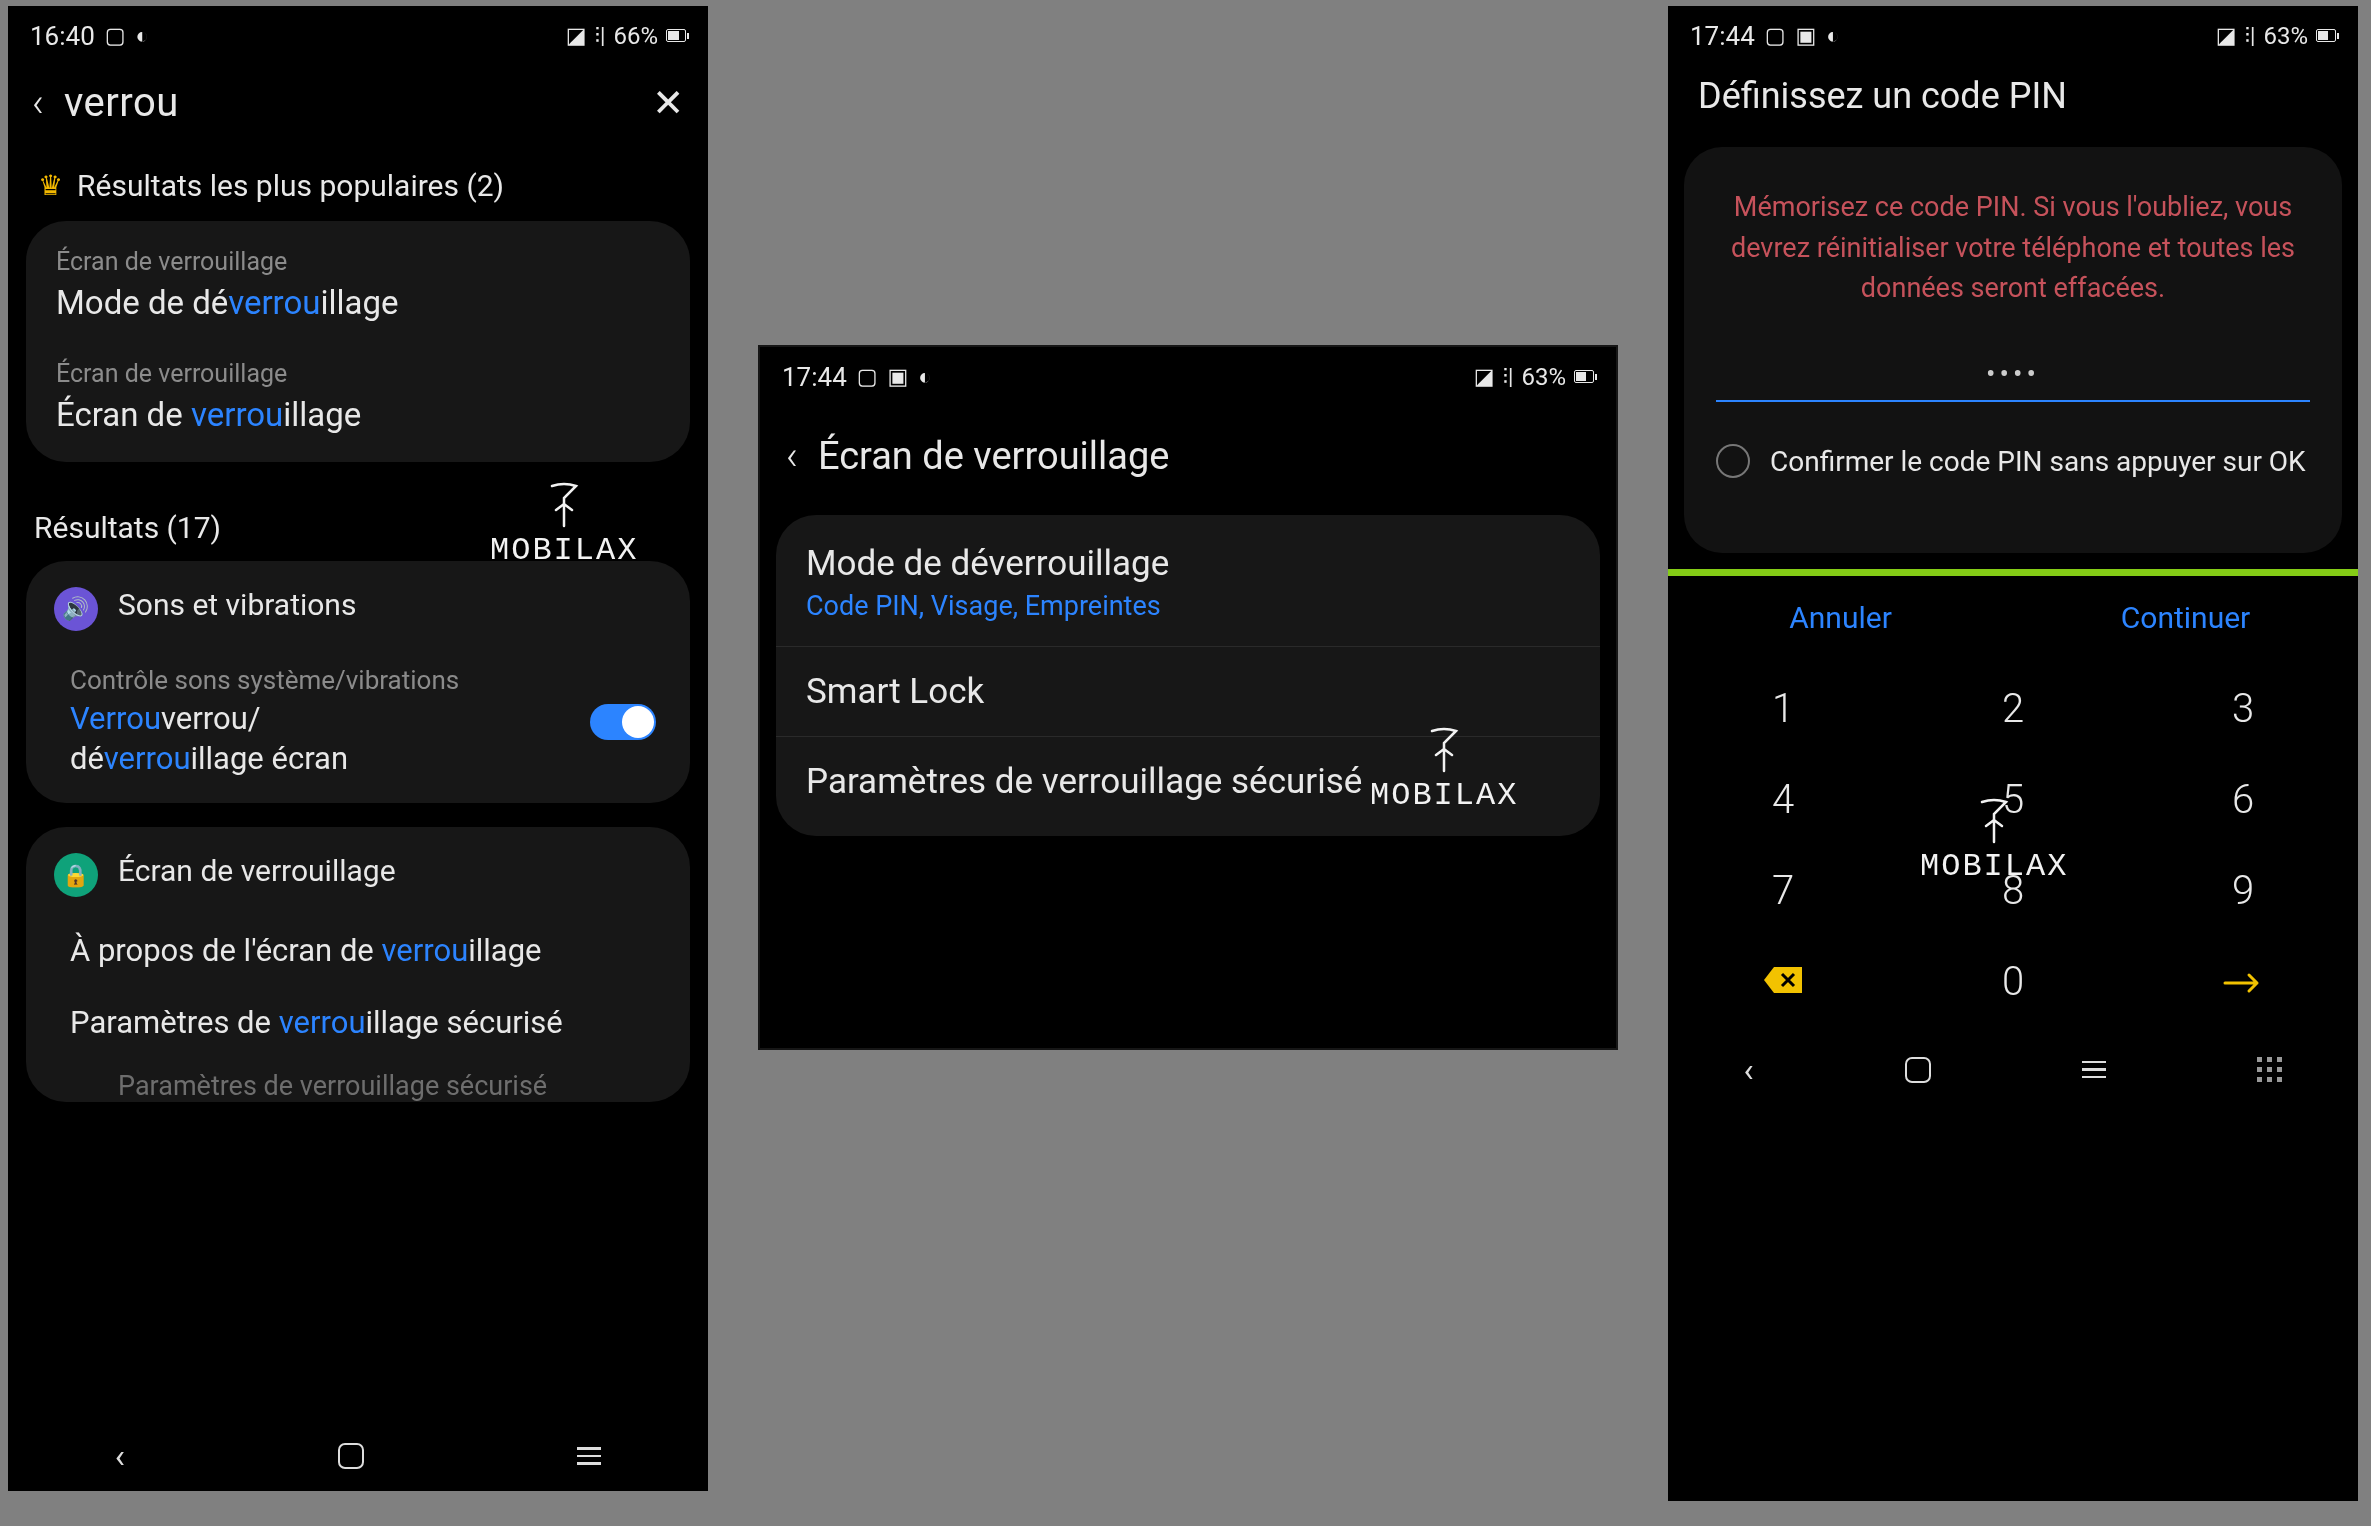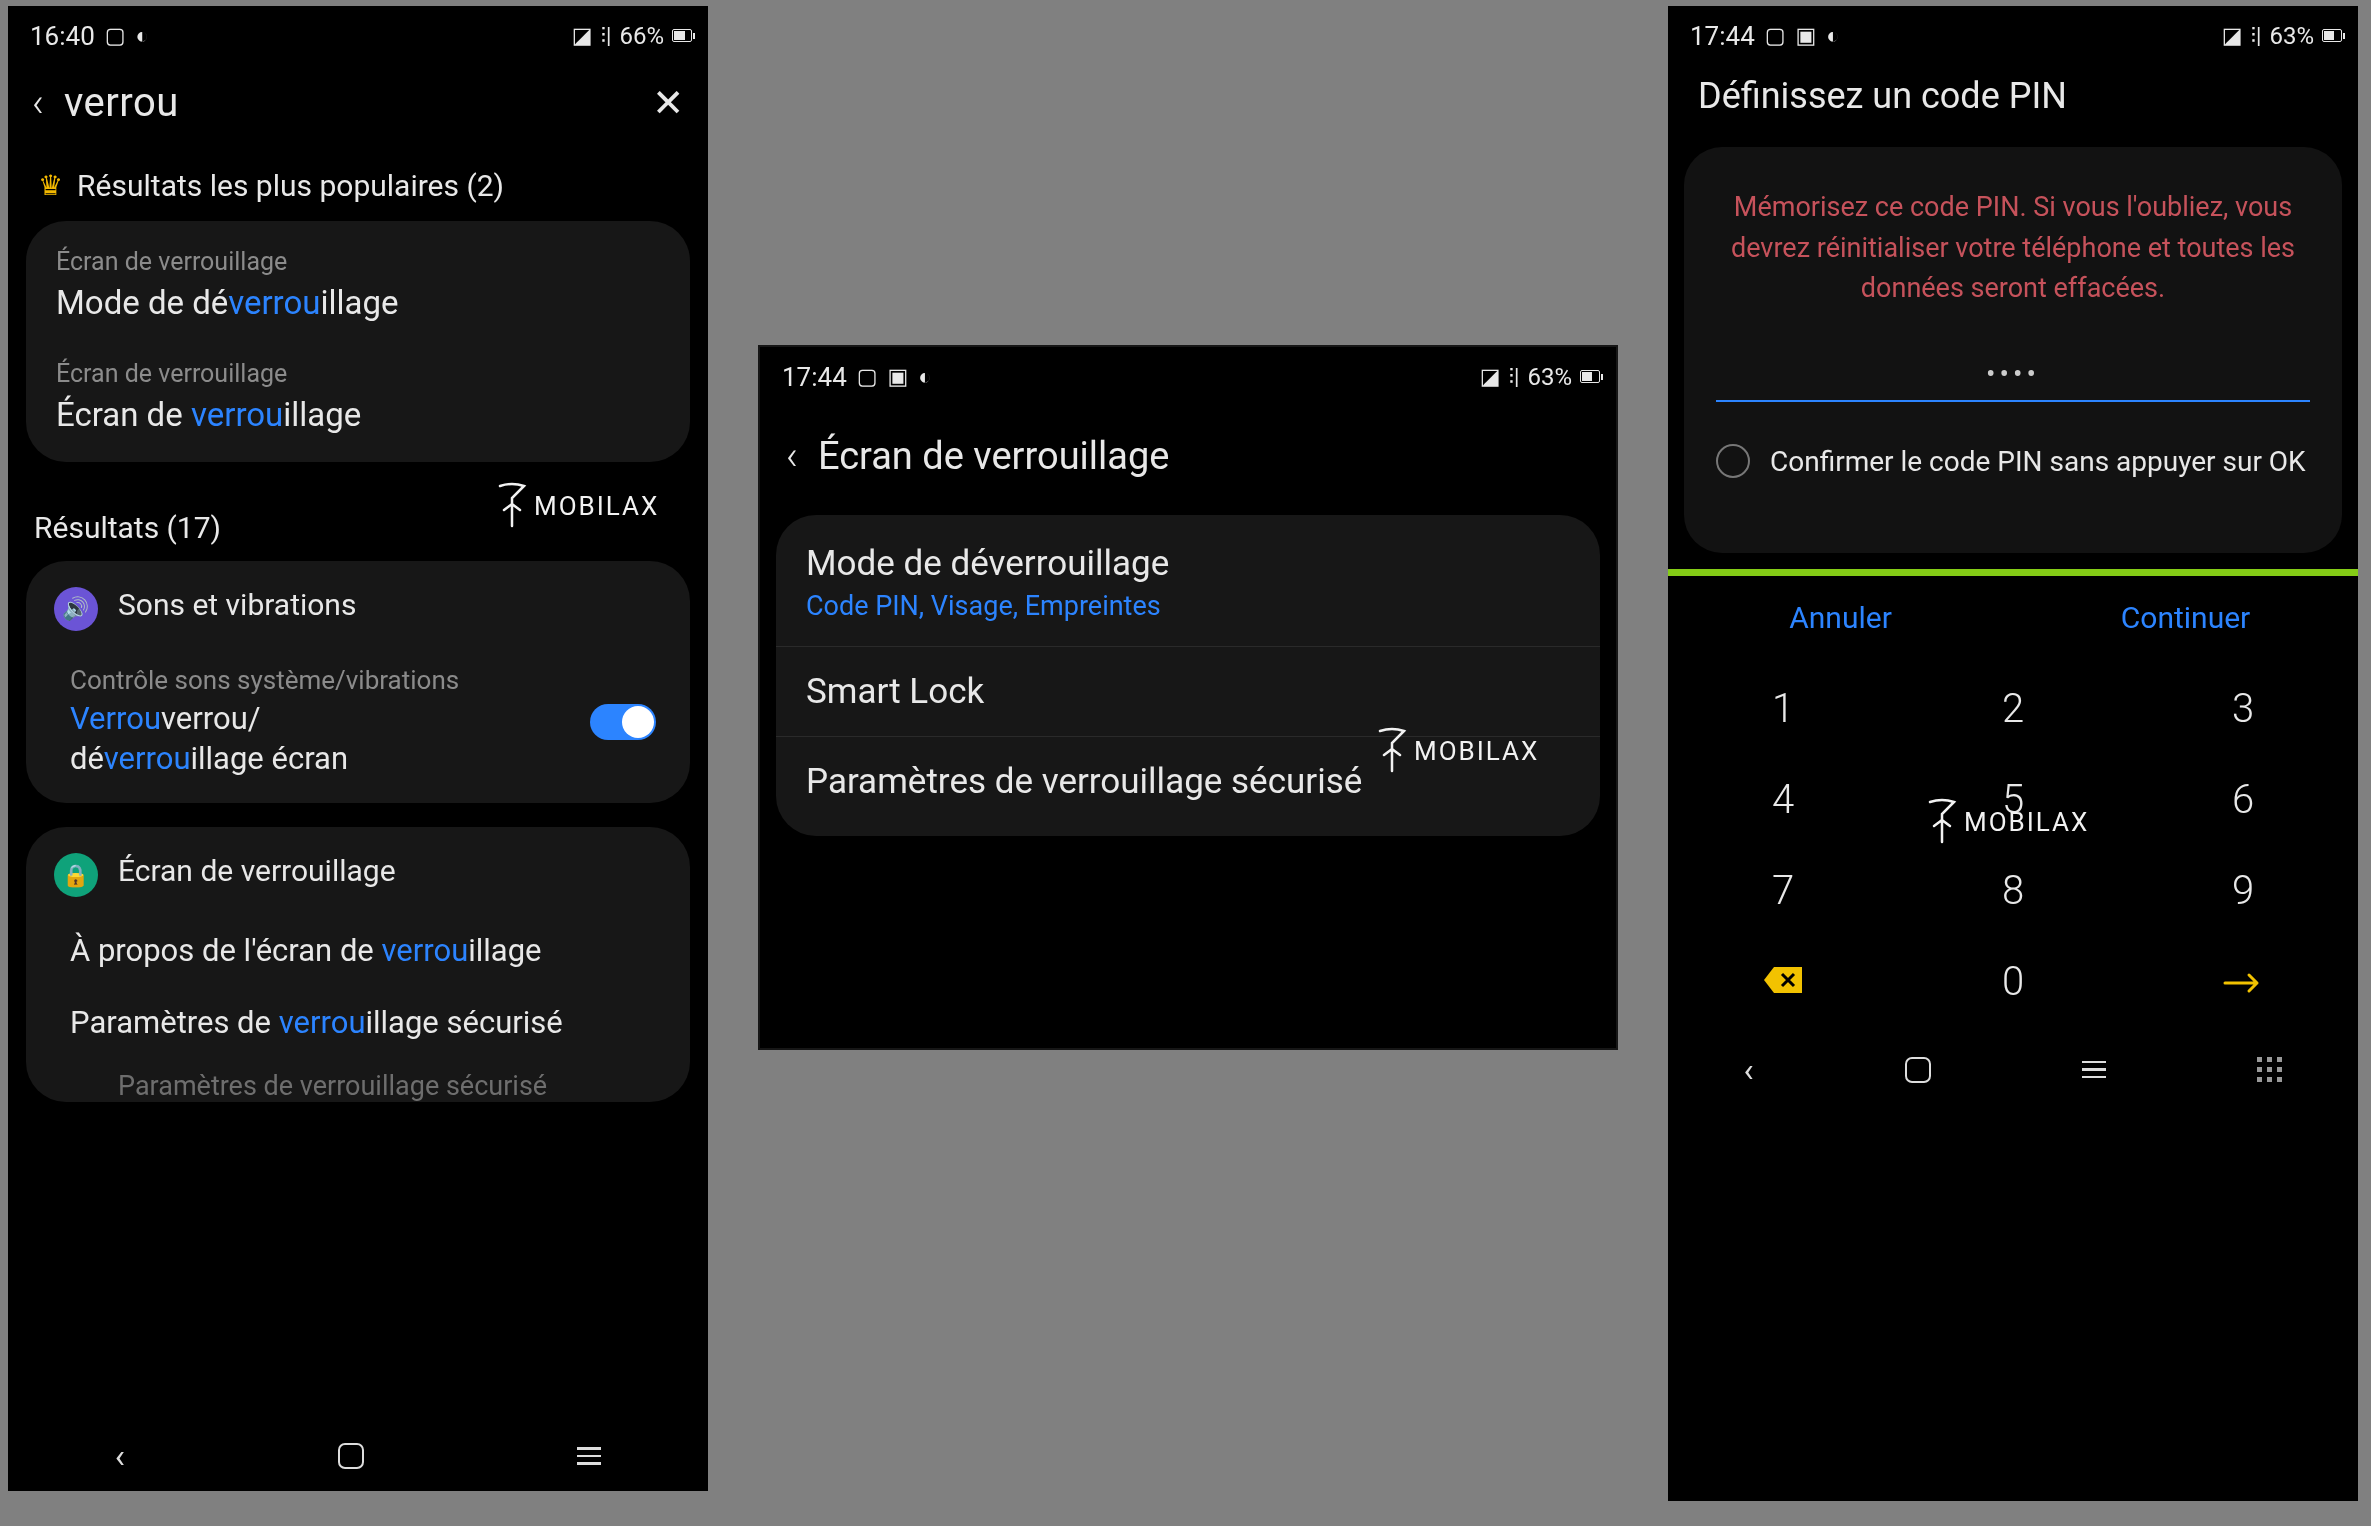--- a/index.html
+++ b/index.html
@@ -16,21 +16,21 @@
     color: #e8e8e8;
     overflow: hidden;
   }
   .phone1 { left: 8px; top: 6px; width: 700px; height: 1485px; }
   .phone2 { left: 758px; top: 345px; width: 860px; height: 705px; border: 2px solid #161616; }
   .phone3 { left: 1668px; top: 6px; width: 690px; height: 1495px; }
 
   
   .status-bar {
     display: flex; justify-content: space-between; align-items: center;
-    padding: 10px 16px 6px 22px; font-size: 26px; height: 55px;
+    padding: 10px 22px 6px 22px; font-size: 26px; height: 55px;
   }
   .status-left { display:flex; align-items:center; gap:10px; }
   .status-right { display:flex; align-items:center; gap:8px; font-size:24px; }
   .status-icon { font-size:22px; }
 
   
   .search-header {
     display:flex; align-items:center; padding: 18px 24px 30px 24px; gap: 20px;
   }
   .search-term { font-size: 40px; flex:1; color:#e8e8e8; letter-spacing:0.5px; }
@@ -133,22 +133,22 @@
   .nav-bar3 {
     display:flex; justify-content:space-around; align-items:center; height:70px; margin-top:8px;
   }
   .dots-grid {
     display:grid; grid-template-columns:repeat(3,6px); grid-template-rows:repeat(3,6px); gap:4px;
   }
   .dots-grid span { width:5px; height:5px; background:#999; }
 
   
   .watermark {
-    position:absolute; display:flex; flex-direction:row; align-items:center;
-    color:#f2f2f2; font-size:26px; letter-spacing:2px; pointer-events:none;
+    position:absolute; display:flex; flex-direction:column; align-items:center;
+    color:#f2f2f2; font-size:32px; letter-spacing:2px; pointer-events:none;font-family:Liberation Mono, monospace;
   }
   .watermark svg { margin-bottom:2px; }
   .wm1 { left:490px; top:480px; }
   .wm2 { left:1370px; top:725px; }
   .wm3 { left:1920px; top:796px; }
 
   .batt { display:inline-flex; align-items:center; gap:5px;}
   .batt-shell { width:20px; height:13px; border:1.6px solid #e8e8e8; border-radius:2px; position:relative;}
   .batt-shell::after{content:"";position:absolute;right:-4px;top:3px;width:2px;height:6px;background:#e8e8e8;}
   .batt-fill{position:absolute;left:1px;top:1px;bottom:1px;background:#e8e8e8;}

